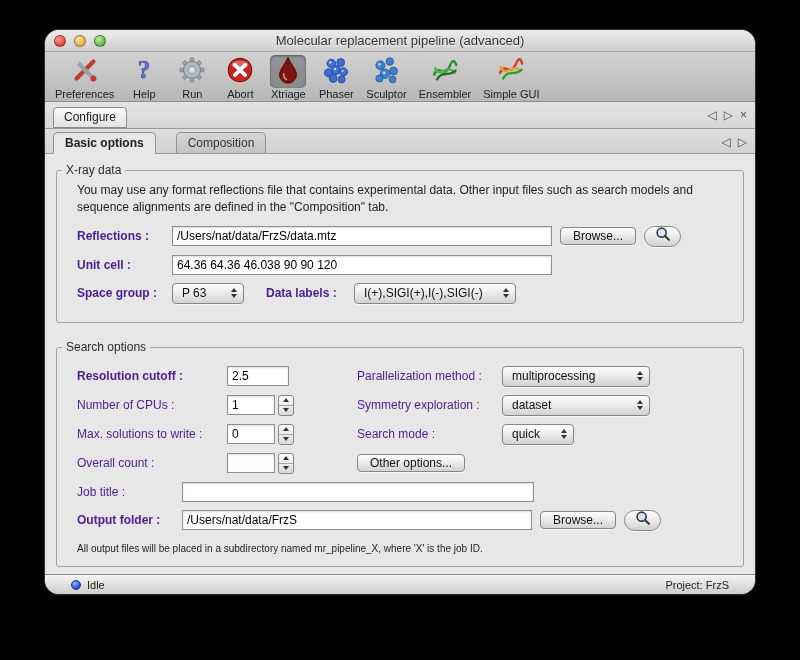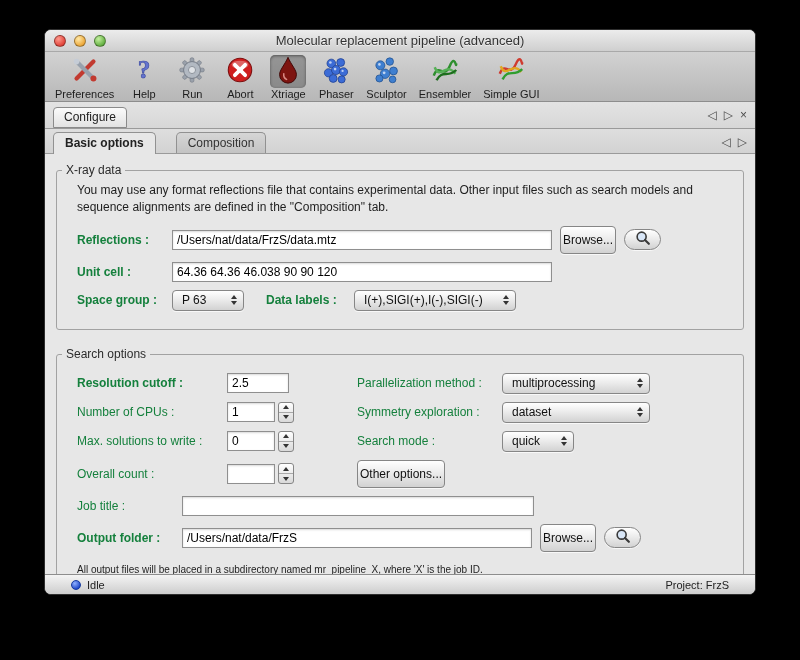--- a/index.html
+++ b/index.html
@@ -1,20 +1,20 @@
 <!DOCTYPE html>
 <html><head>
 <meta charset="utf-8">
 <style>
   * { box-sizing: border-box; margin: 0; padding: 0; }
   html,body { width: 800px; height: 660px; background:#000; overflow:hidden;
     font-family:"Liberation Sans", sans-serif; }
 
   .window { position:absolute; left:44px; top:29px; width:712px; height:566px;
-    border-radius:7px; border:1px solid #2e2e2e; overflow:hidden;
+    border-radius:15px; border:1px solid #2e2e2e; overflow:hidden;
     display:flex; flex-direction:column; background:#e7e7e7;
     box-shadow:0 18px 45px rgba(0,0,0,.85); }
 
   
   .titlebar { height:22px; flex:0 0 22px; position:relative;
     background:linear-gradient(#ececec,#cfcfcf);
     border-bottom:1px solid #a9a9a9; display:flex; align-items:center; }
   .lights { display:flex; gap:8px; margin-left:9px; }
   .light { width:12px; height:12px; border-radius:50%; border:1px solid rgba(0,0,0,.35); }
   .light.red   { background:radial-gradient(circle at 35% 30%, #ff9a8e, #e2463c 70%); }
@@ -62,40 +62,40 @@
   
   .content { flex:1 1 auto; background:#e7e7e7; overflow:hidden; padding-top:2px; }
   .groupbox { position:relative; border:1px solid #a2a2a2; border-radius:3px;
     margin:14px 11px 0; padding:10px 12px 10px; }
   .grouplabel { position:absolute; top:-8px; left:5px; background:#e7e7e7;
     padding:0 4px; font-size:12px; color:#2c2c2c; }
 
   .desc { font-size:12px; color:#1e1e1e; line-height:1.4;
     margin:1px 0 10px 8px; max-width:640px; }
   .frow { display:flex; align-items:center; margin:8px 0 8px 8px; }
-  .lbl { font-size:12px; color:#15803d; white-space:nowrap; }
+  .lbl { font-size:12px; color:#4c1d95; white-space:nowrap; }
   .b { font-weight:bold; }
 
   .w95  { width:95px; }
   .w150 { width:150px; }
   .w145 { width:145px; }
   .w105 { width:105px; }
 
   input.tf { height:20px; border:1px solid #8f8f8f; background:#fff;
     font:12px "Liberation Sans", sans-serif; padding:1px 4px;
     box-shadow:inset 0 1px 2px rgba(0,0,0,.15); }
   .tf-long  { width:380px; }
   .tf-res   { width:62px; }
   .tf-spin  { width:48px; }
   .tf-job   { width:352px; }
   .tf-out   { width:350px; }
 
-  .abtn { height:28px; border:1px solid #868686; border-radius:4px;
+  .abtn { height:18px; border:1px solid #868686; border-radius:4px;
     background:linear-gradient(#ffffff,#ececec 45%,#d2d2d2);
-    font:12px "Liberation Sans", sans-serif; color:#111; padding:0 2px;
+    font:12px "Liberation Sans", sans-serif; color:#111; padding:0 12px;
     margin-left:8px; box-shadow:0 1px 0 rgba(255,255,255,.7); }
 
   .roundbtn { width:37px; height:21px; border:1px solid #868686;
     border-radius:11px; margin-left:8px;
     background:linear-gradient(#ffffff,#ececec 45%,#d2d2d2);
     display:flex; align-items:center; justify-content:center;
     box-shadow:0 1px 0 rgba(255,255,255,.7); }
 
   .popup { display:inline-flex; align-items:center; height:21px;
     border:1px solid #868686; border-radius:4px; padding:0 6px 0 9px;

